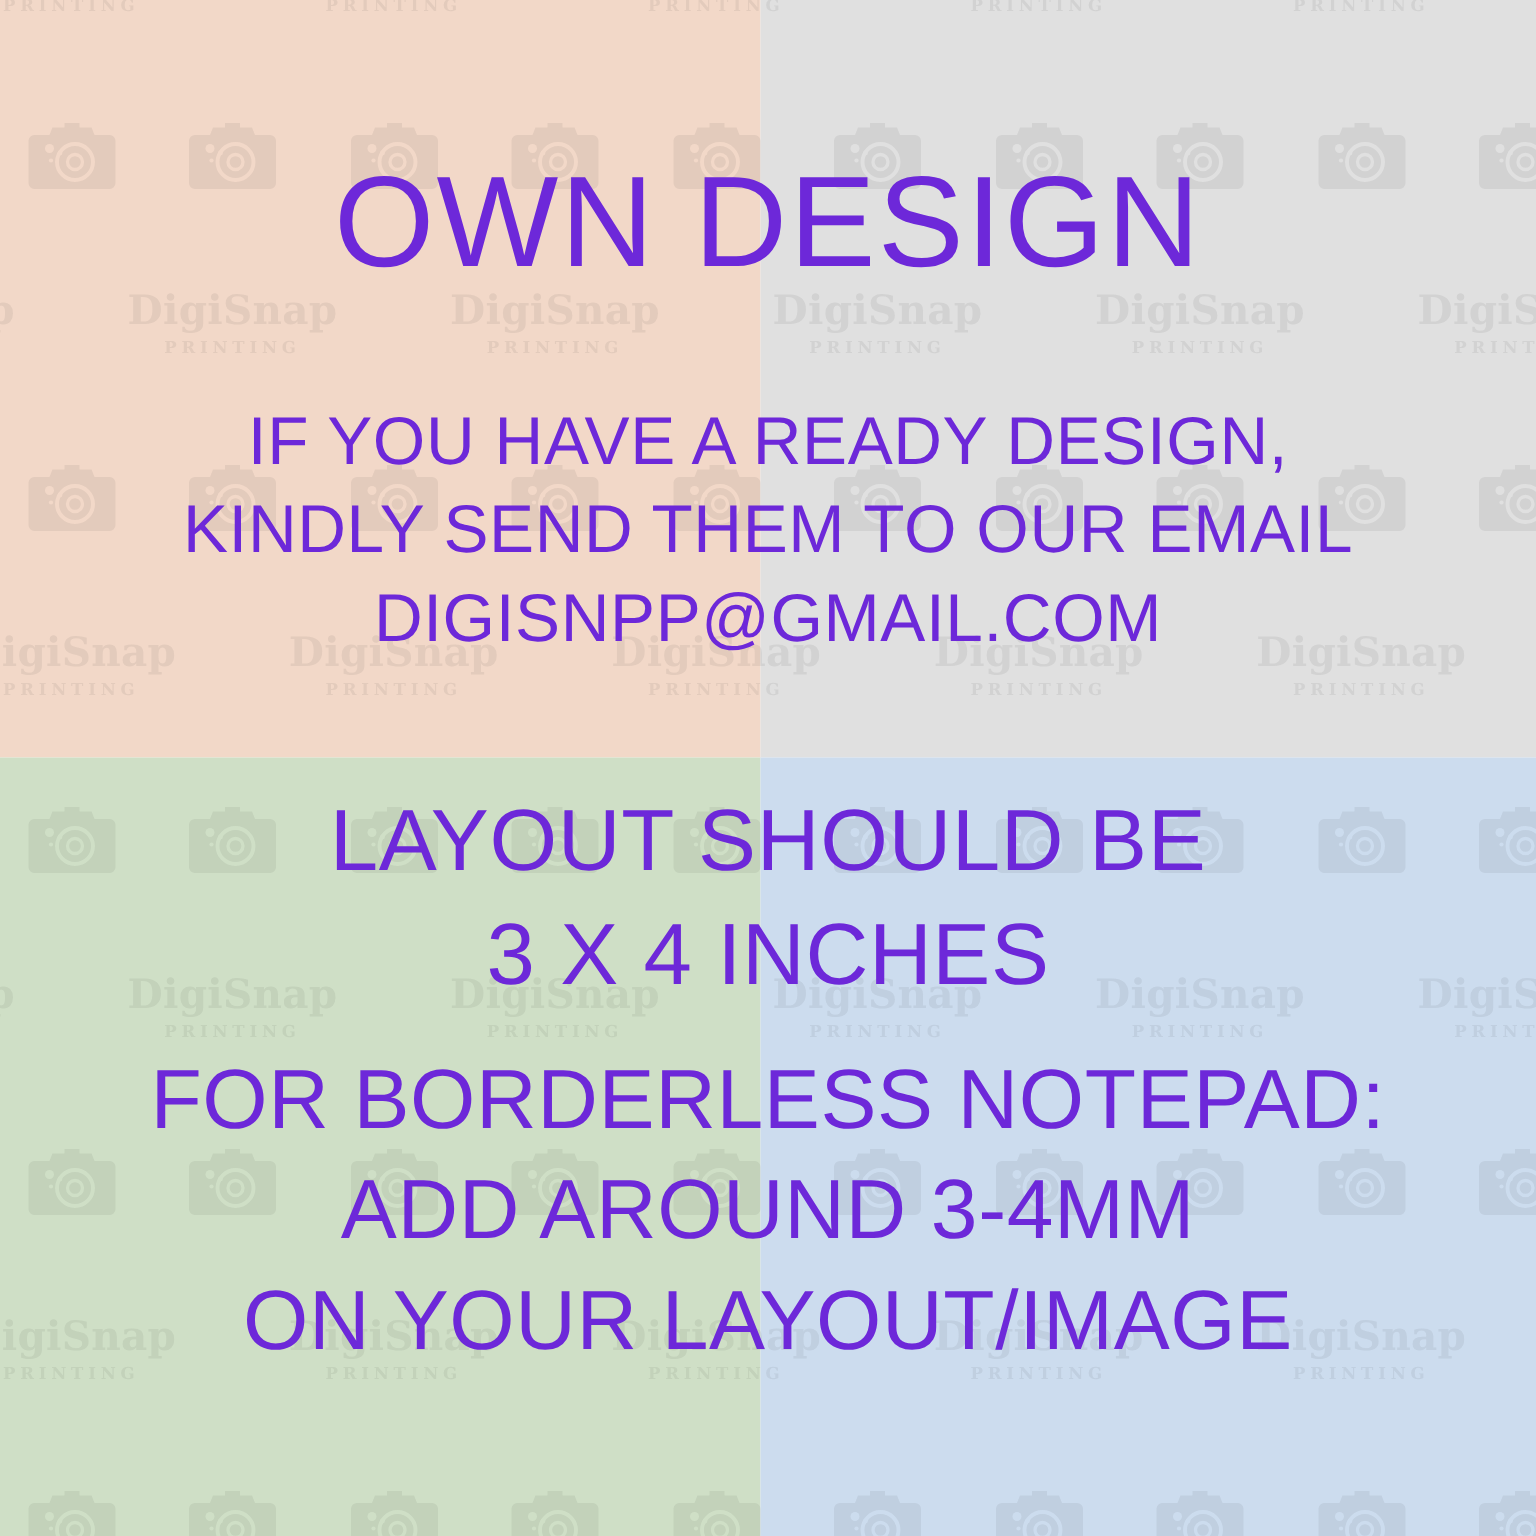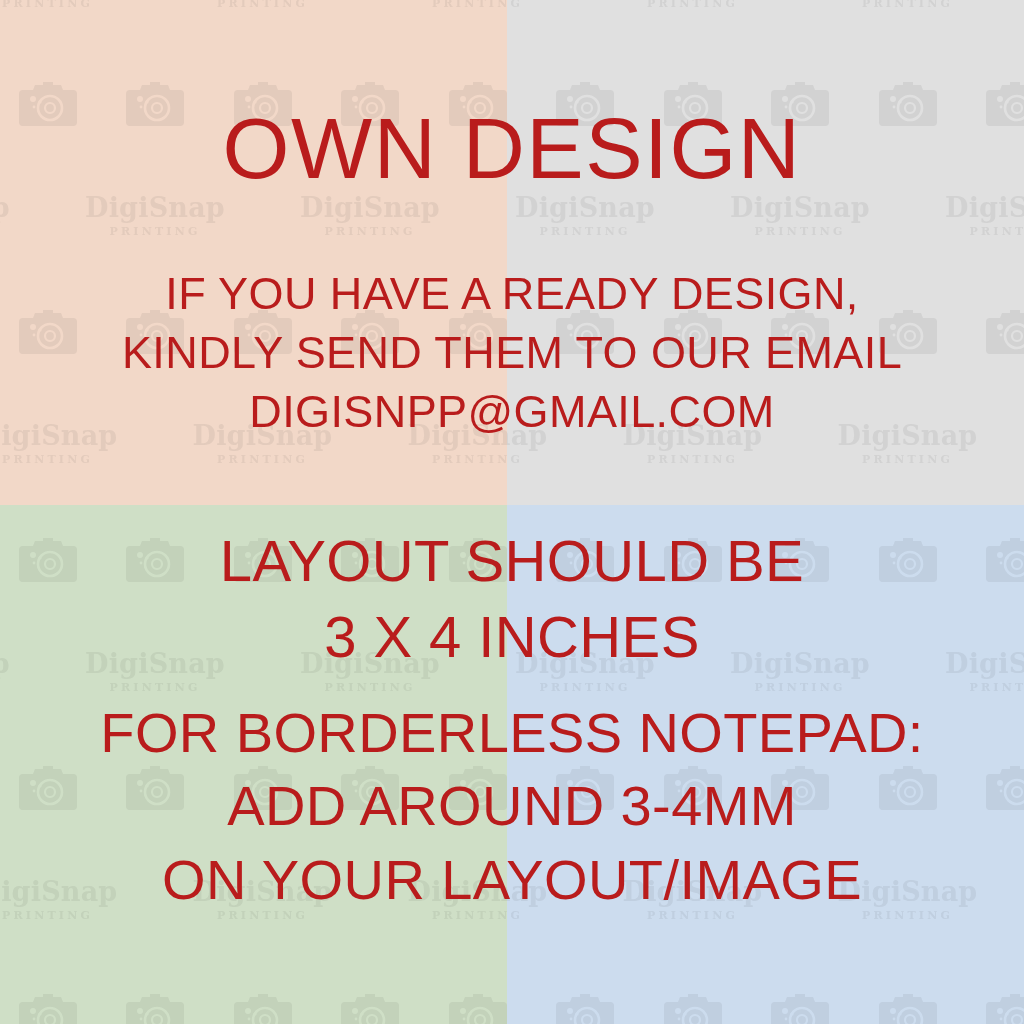--- a/index.html
+++ b/index.html
@@ -100,21 +100,21 @@
     z-index: 2;
     color: #0a0a0a;
   }
   .tx {
     position: absolute;
     left: 0;
     width: 1024px;
     text-align: center;
     font-family: "Liberation Sans", sans-serif;
     font-weight: 500;
-    color: #b91c1c;
+    color: #6d28d9;
     white-space: pre-line;
   }
   #headline {
     top: 103px;
     font-size: 86px;
     font-weight: 500;
     letter-spacing: 1.5px;
     line-height: 1.05;
   }
   #email-block {

